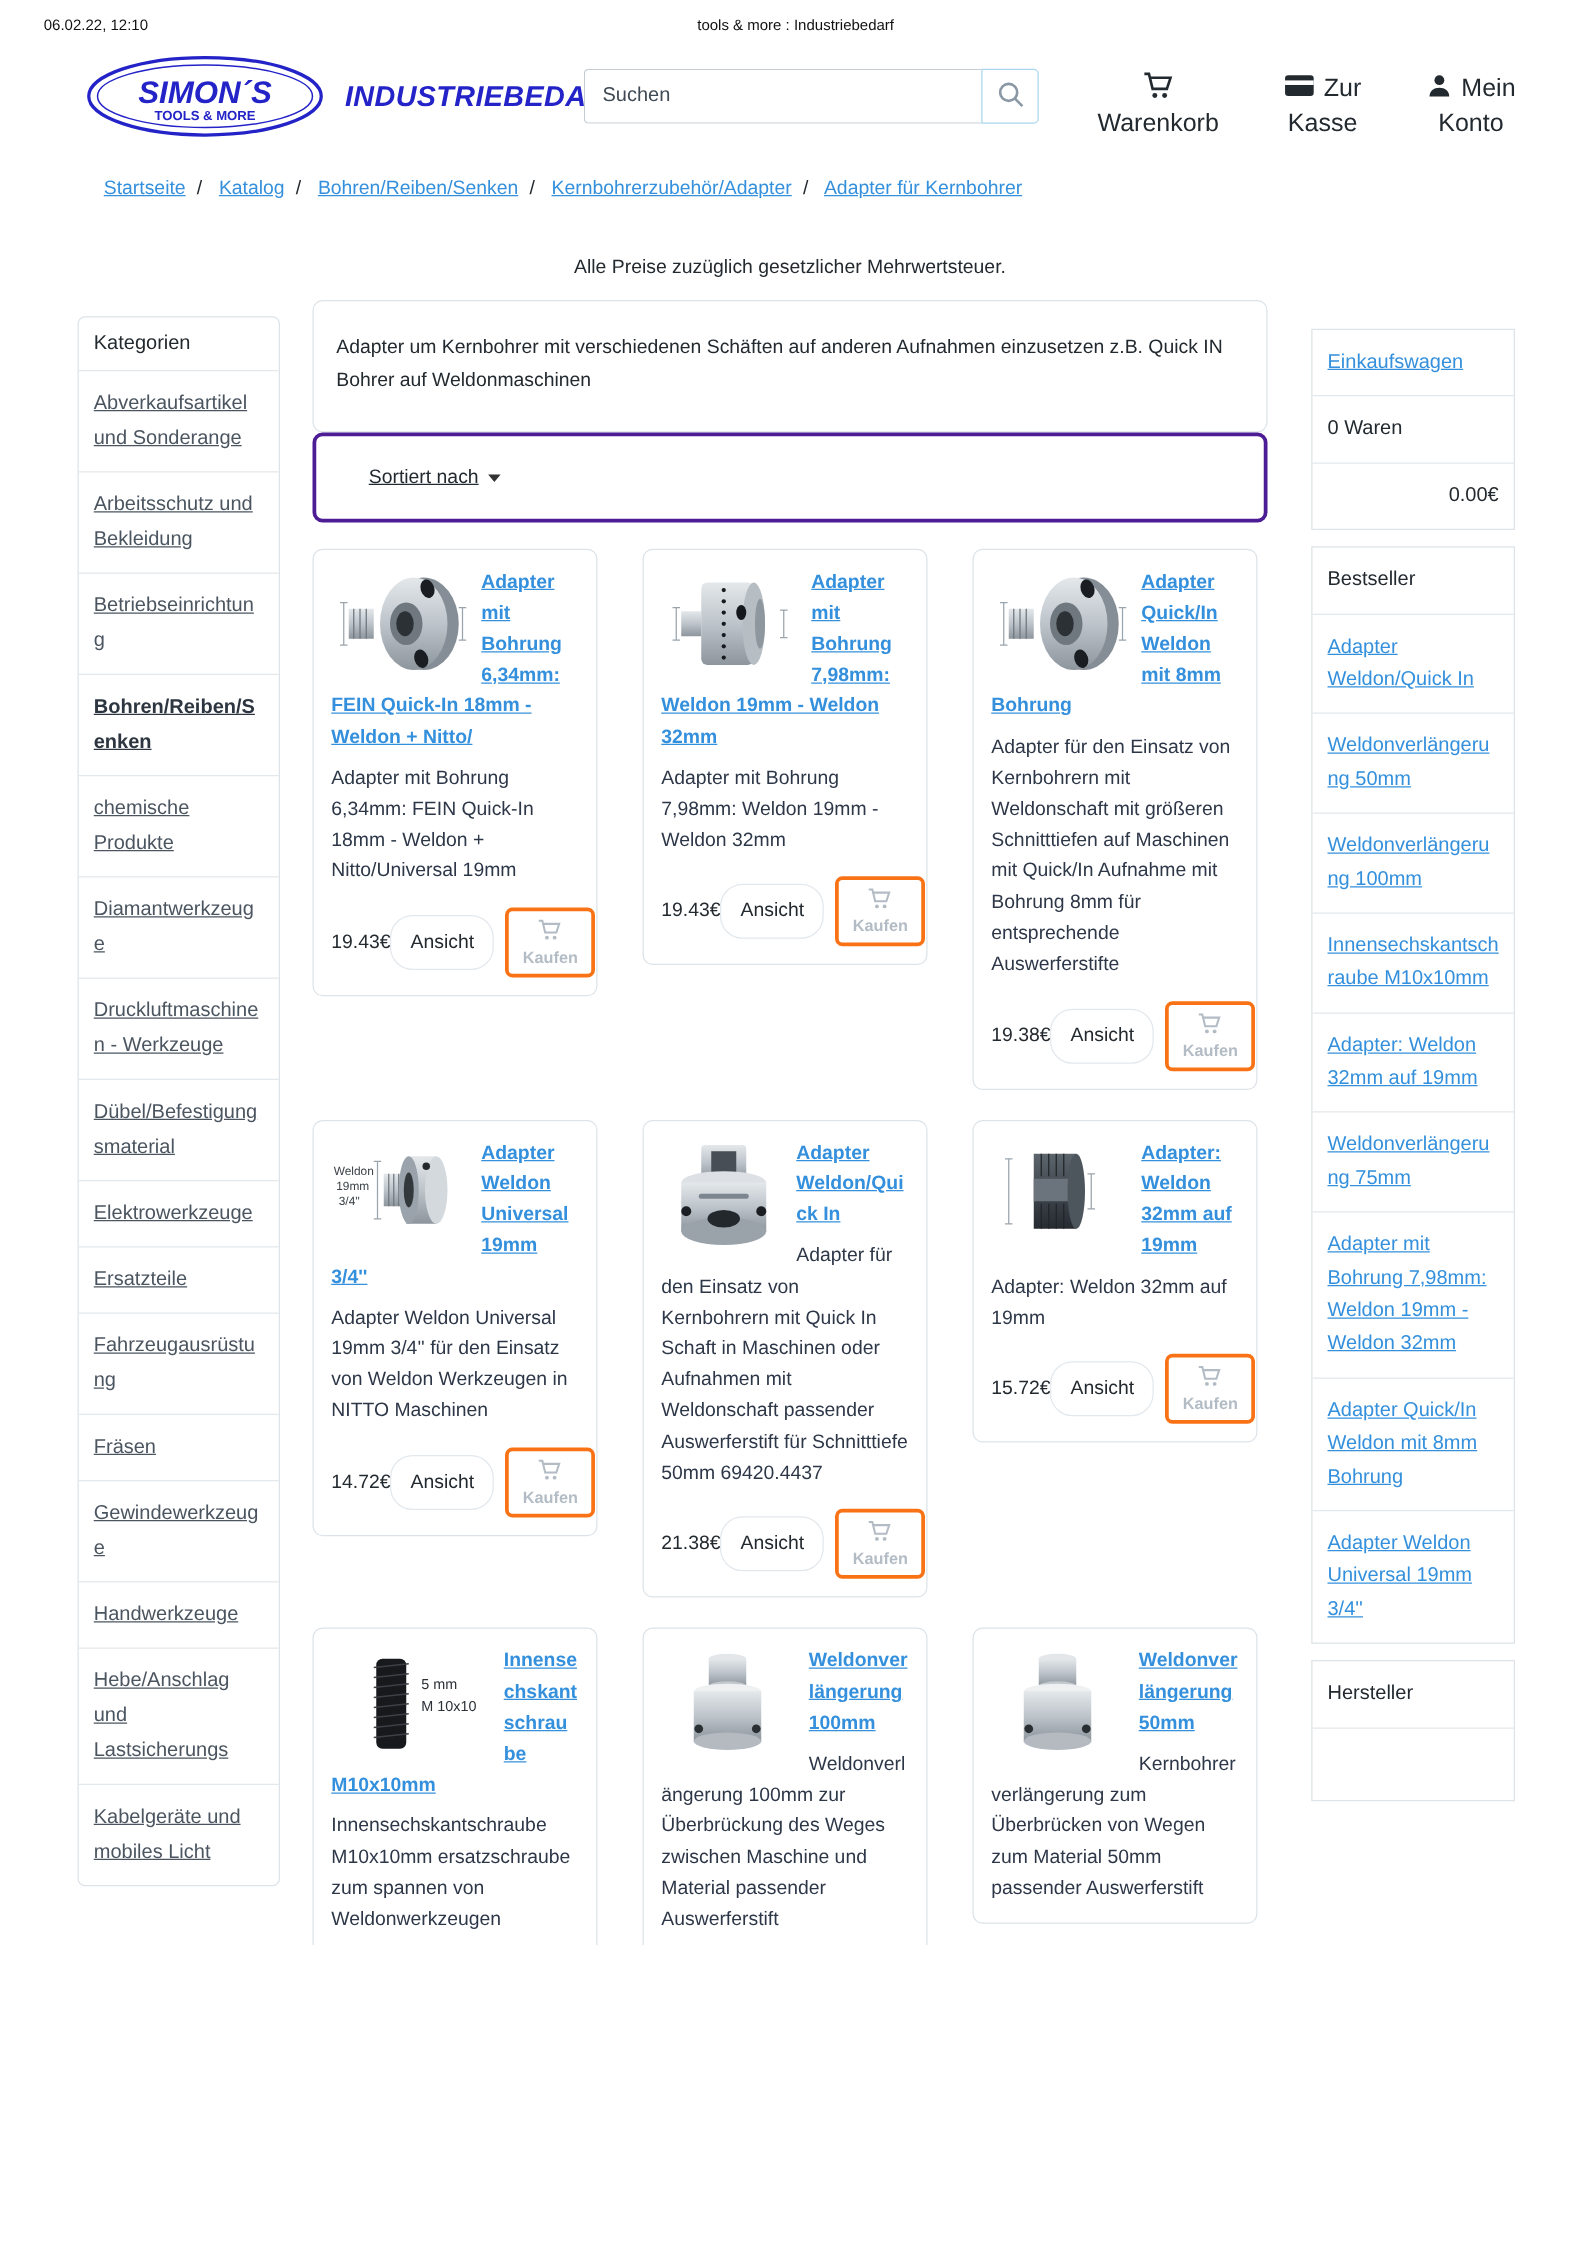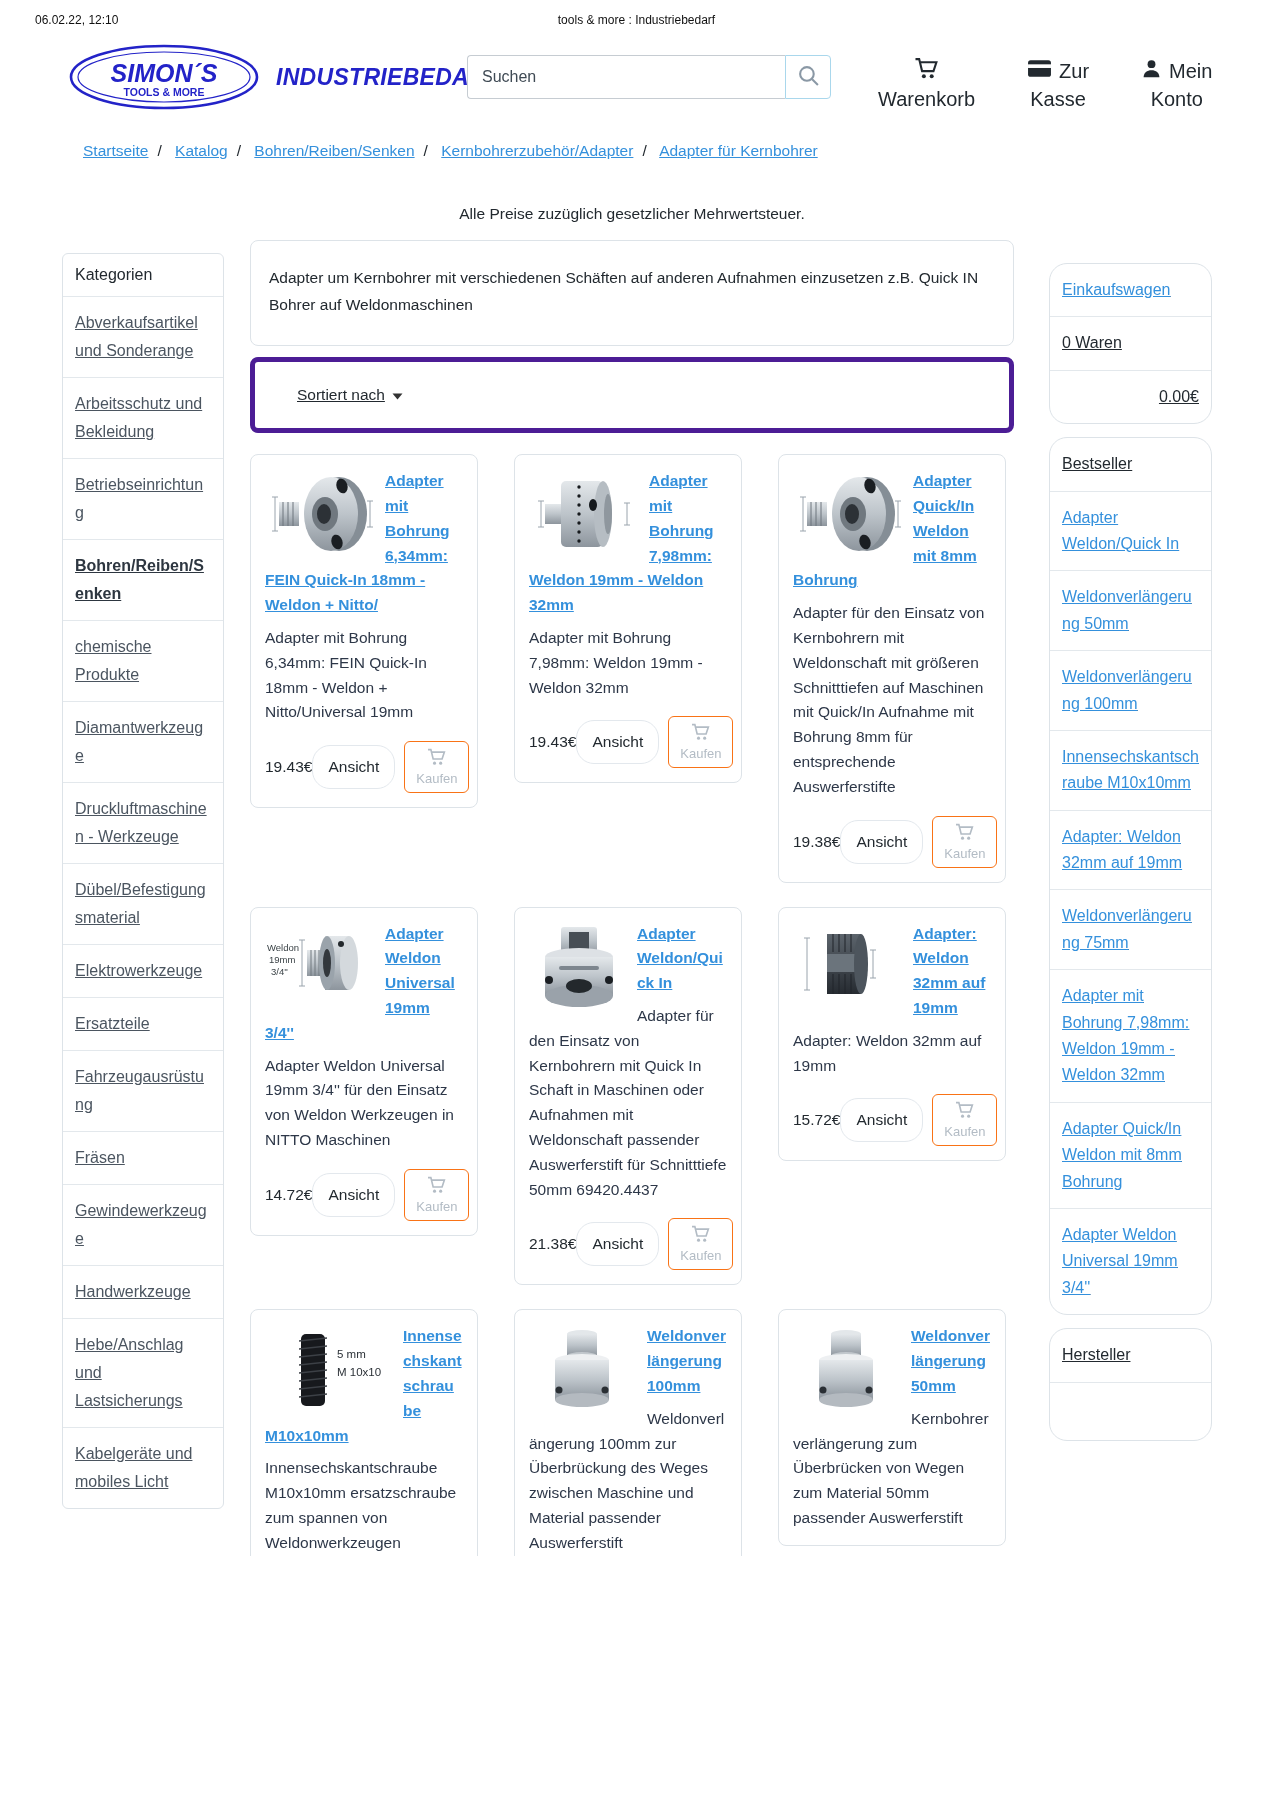--- a/index.html
+++ b/index.html
@@ -38,46 +38,46 @@
   .cat-title { padding:12px 12px; }
   .cat-item { border-top:1px solid #e3e8ec; padding:12px 12px; line-height:1.75; }
   .cat-item a { color:#4b5560; text-decoration:underline; overflow-wrap:break-word; cursor:pointer; display:block; }
   .cat-item a.bold { font-weight:bold; color:#2d3640; }
 
   
   .main { position:absolute; left:250px; top:205px; width:764px; }
   .notice { margin:0 0 17px; text-align:center; font-size:15.5px; }
   .intro-box { border:1px solid #dde3e8; border-radius:8px; padding:23px 18px 27px; font-size:15.5px; line-height:1.75; }
   .intro-box p { margin:0; }
-  .sort-box { border:5px solid #4c1d95; border-radius:8px; margin-top:11px; padding:24px 16px 24px 42px; }
+  .sort-box { border:3px solid #4c1d95; border-radius:8px; padding:24px 16px 24px 42px; }
   .sort-link { font-size:15.5px; color:#22292f; text-decoration:underline; cursor:pointer; display:inline-flex; align-items:center; gap:7px; }
   .grid { display:grid; grid-template-columns:repeat(3,228px); column-gap:36px; row-gap:24px; margin-top:21px; align-items:start; }
   .card { border:1px solid #dde3e8; border-radius:8px; padding:14px; background:#fff; overflow:hidden; }
   .pimg { float:left; margin:2px 8px 6px 0; cursor:pointer; }
   .img-flange-adapter, .img-flange-side { width:112px; height:86px; }
   .img-small-adapter, .img-sleeve-side { width:112px; height:80px; }
   .img-photo-adapter { width:100px; height:88px; }
   .img-set-screw { width:130px; height:88px; }
   .img-extension { width:110px; height:88px; }
   .pimg svg { width:100%; height:100%; display:block; }
   .ptitle { font-size:15.5px; font-weight:bold; color:#3490dc; text-decoration:underline; line-height:1.6;
             overflow-wrap:break-word; cursor:pointer; }
   .pdesc { margin:8px 0 0; font-size:15.5px; line-height:1.6; color:#2d3748; overflow-wrap:break-word; }
   .prow { display:flex; justify-content:space-between; align-items:center; margin-top:16px; clear:both; }
   .price { font-size:15.5px; }
   .btns { display:flex; align-items:center; gap:9px; }
   .btn-view { border:1px solid #e3e8ed; background:#fff; border-radius:18px; padding:12px 15px; font-size:15.5px;
               color:#22292f; cursor:pointer; font-family:inherit; }
-  .btn-buy { border:1px solid #f97316; background:#fff; border-radius:6px; padding:6px 11px; display:flex;
-             flex-direction:column; align-items:center; gap:2px; cursor:pointer; font-family:inherit; }
+  .btn-buy { border:3px solid #f97316; background:#fff; border-radius:6px; padding:6px 11px; display:flex;
+             flex-direction:column; align-items:center; gap:2px; cursor:pointer; font-family:inherit;font-weight:bold; }
   .buy-label { font-size:13px; color:#b3bcc5; }
 
   
   .right-col { position:absolute; left:1049px; top:263px; width:163px; font-size:16px; }
-  .box { border:1px solid #dde3e8; border-radius:18px; background:#fff; margin-bottom:13px;text-decoration:underline; }
+  .box { border:1px solid #dde3e8; border-radius:0; background:#fff; margin-bottom:13px; }
   .rrow { padding:13px 12px; border-top:1px solid #e3e8ec; line-height:1.65; overflow-wrap:break-word; }
   .rrow:first-child { border-top:none; }
   .rrow a { color:#3490dc; text-decoration:underline; cursor:pointer; }
   .total { text-align:right; }
   .empty-row { height:58px; }
 </style>
 </head>
 <body>
 
 <svg width="0" height="0" style="position:absolute">

